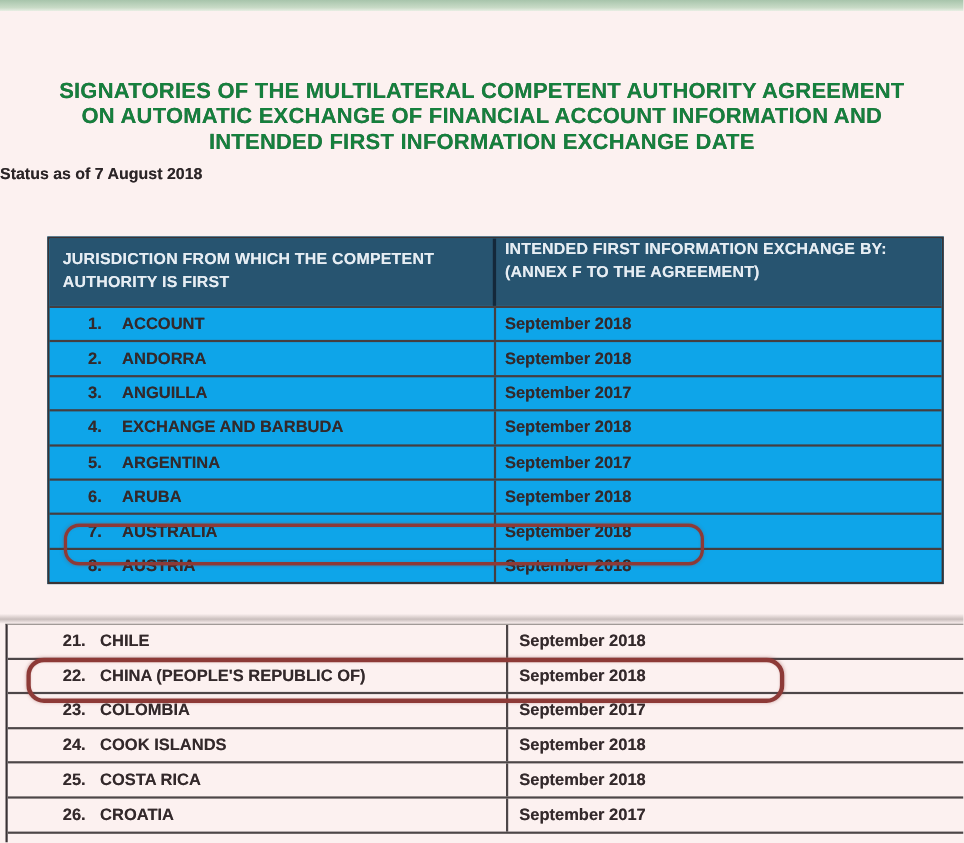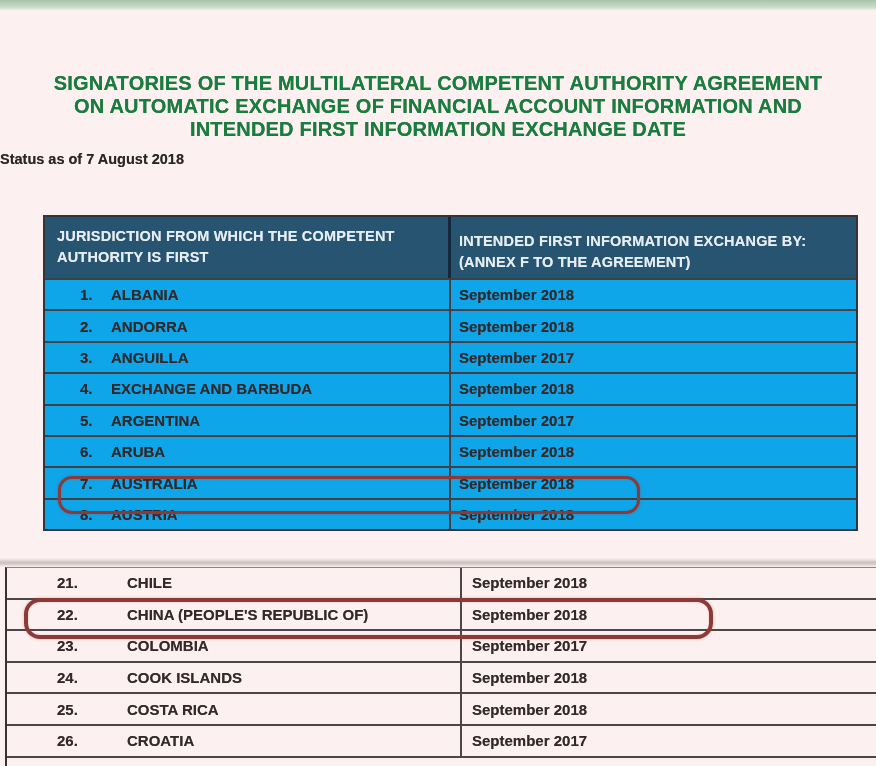--- a/index.html
+++ b/index.html
@@ -40,21 +40,21 @@
   }
   .thead {
     display: flex; height: 61px;
     background: #275470;
     color: #e6edf3;
     font-size: 14.5px; font-weight: bold; line-height: 21px;
     letter-spacing: 0.2px;
     text-shadow: 0 0 0.6px rgba(230,237,243,0.7);
   }
   .h-left  { width: 406px; border-right: 3px solid #14283a; padding: 9px 8px 0 12px; }
-  .h-right { flex: 1; padding: 14px 8px 0 8px; }
+  .h-right { flex: 1; padding: 0 8px 0 8px; }
 
   .row {
     display: flex; align-items: stretch;
     height: 31.4px; border-top: 2px solid #453e40;
     font-size: 15px; font-weight: bold;
     text-shadow: 0 0 0.5px rgba(51,41,43,0.6);
   }
   .row .c1 {
     width: 406px; border-right: 2px solid #453e40;
     display: flex; align-items: center; padding-left: 35px;
@@ -78,21 +78,21 @@
     overflow: hidden;
   }
   .row2 {
     display: flex; align-items: stretch;
     height: 31.6px; border-bottom: 2px solid #4d4648;
     font-size: 15px; font-weight: bold;
     text-shadow: 0 0 0.5px rgba(51,41,43,0.6);
   }
   .row2 .c1 {
     width: 455px; border-right: 2px solid #4d4648;
-    display: flex; align-items: center; padding-left: 50px; gap: 36px;
+    display: flex; align-items: center; padding-left: 50px;
   }
   .row2 .c2 { flex: 1; display: flex; align-items: center; padding-left: 10px; }
   .num2 { display: inline-block; width: 34px; }
 
   
   .hl {
     position: absolute;
     border: 3.5px solid #8d3a37;
     border-radius: 14px;
     box-shadow: 0 0 3px rgba(141,58,55,0.35), inset 0 0 2px rgba(141,58,55,0.25);
@@ -122,21 +122,21 @@
     </div>
     <div class="h-right">
       <div>INTENDED FIRST INFORMATION EXCHANGE BY:</div>
       <div>(ANNEX F TO THE AGREEMENT)</div>
     </div>
   </div>
 
   <div class="row">
     <div class="c1">
         <span class="num1">1.</span>
-        <span>ALBANIA</span>
+        <span>ACCOUNT</span>
       </div>
     <div class="c2">September 2018</div>
   </div>
   <div class="row">
     <div class="c1">
         <span class="num1">2.</span>
         <span>ANDORRA</span>
       </div>
     <div class="c2">September 2018</div>
   </div>

